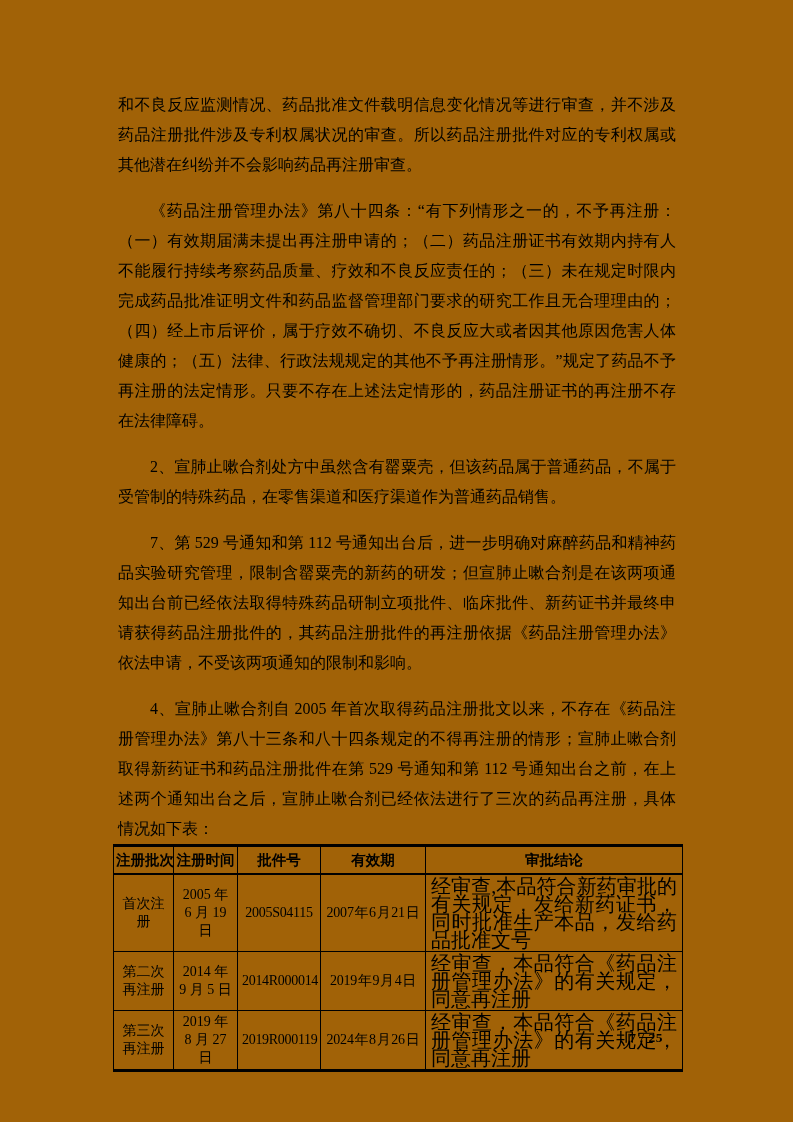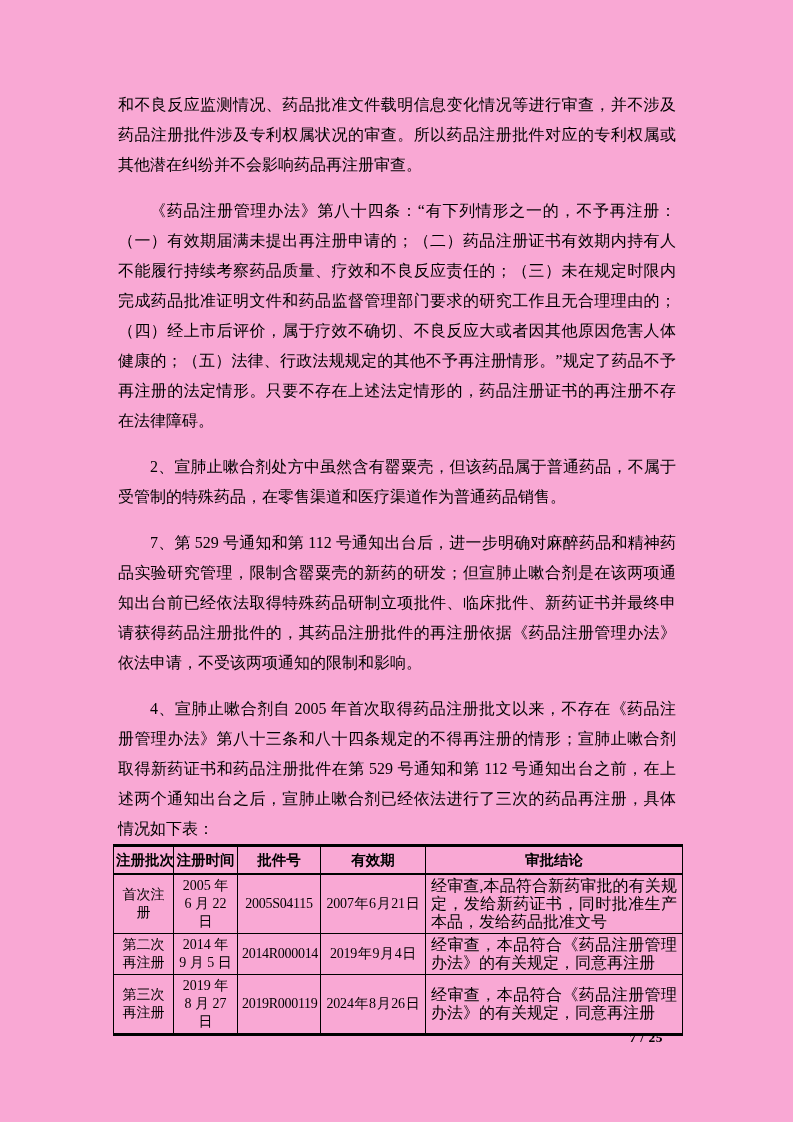--- a/index.html
+++ b/index.html
@@ -4,21 +4,21 @@
 <style>
   html, body {
     margin: 0;
     padding: 0;
     background: #ffffff;
   }
   .page {
     position: relative;
     width: 793px;
     height: 1122px;
-    background: #f9a8d4;
+    background: #a16207;
     box-sizing: border-box;
     outline: 1px solid #ececec;
     font-family: "Liberation Serif", "DejaVu Serif", serif;
     color: #000000;
     overflow: hidden;
   }
   .content {
     position: absolute;
     left: 118px;
     top: 90px;
@@ -74,21 +74,21 @@
     word-spacing: -2.5px;
     letter-spacing: -0.2px;
     overflow: hidden;
   }
   .reg-table td.num {
     white-space: nowrap;
     letter-spacing: -0.3px;
     overflow: hidden;
   }
   .reg-table td.concl {
-    font-size: 16px;
+    font-size: 20px;
     text-align: justify;
     text-justify: inter-ideograph;
     word-break: break-all;
     padding: 2px 5px;
   }
   .page-number {
     position: absolute;
     top: 1030px;
     right: 130px;
     font-size: 13.5px;
@@ -123,21 +123,21 @@
           <th>注册批次</th>
           <th>注册时间</th>
           <th>批件号</th>
           <th>有效期</th>
           <th>审批结论</th>
         </tr>
       </thead>
       <tbody>
         <tr>
           <td>首次注册</td>
-          <td>2005 年 6 月 22 日</td>
+          <td>2005 年 6 月 19 日</td>
           <td class="num">2005S04115</td>
           <td class="date">2007 年 6 月 21 日</td>
           <td class="concl">经审查,本品符合新药审批的有关规定，发给新药证书，同时批准生产本品，发给药品批准文号</td>
         </tr>
         <tr>
           <td>第二次再注册</td>
           <td>2014 年 9 月 5 日</td>
           <td class="num">2014R000014</td>
           <td class="date">2019 年 9 月 4 日</td>
           <td class="concl">经审查，本品符合《药品注册管理办法》的有关规定，同意再注册</td>

